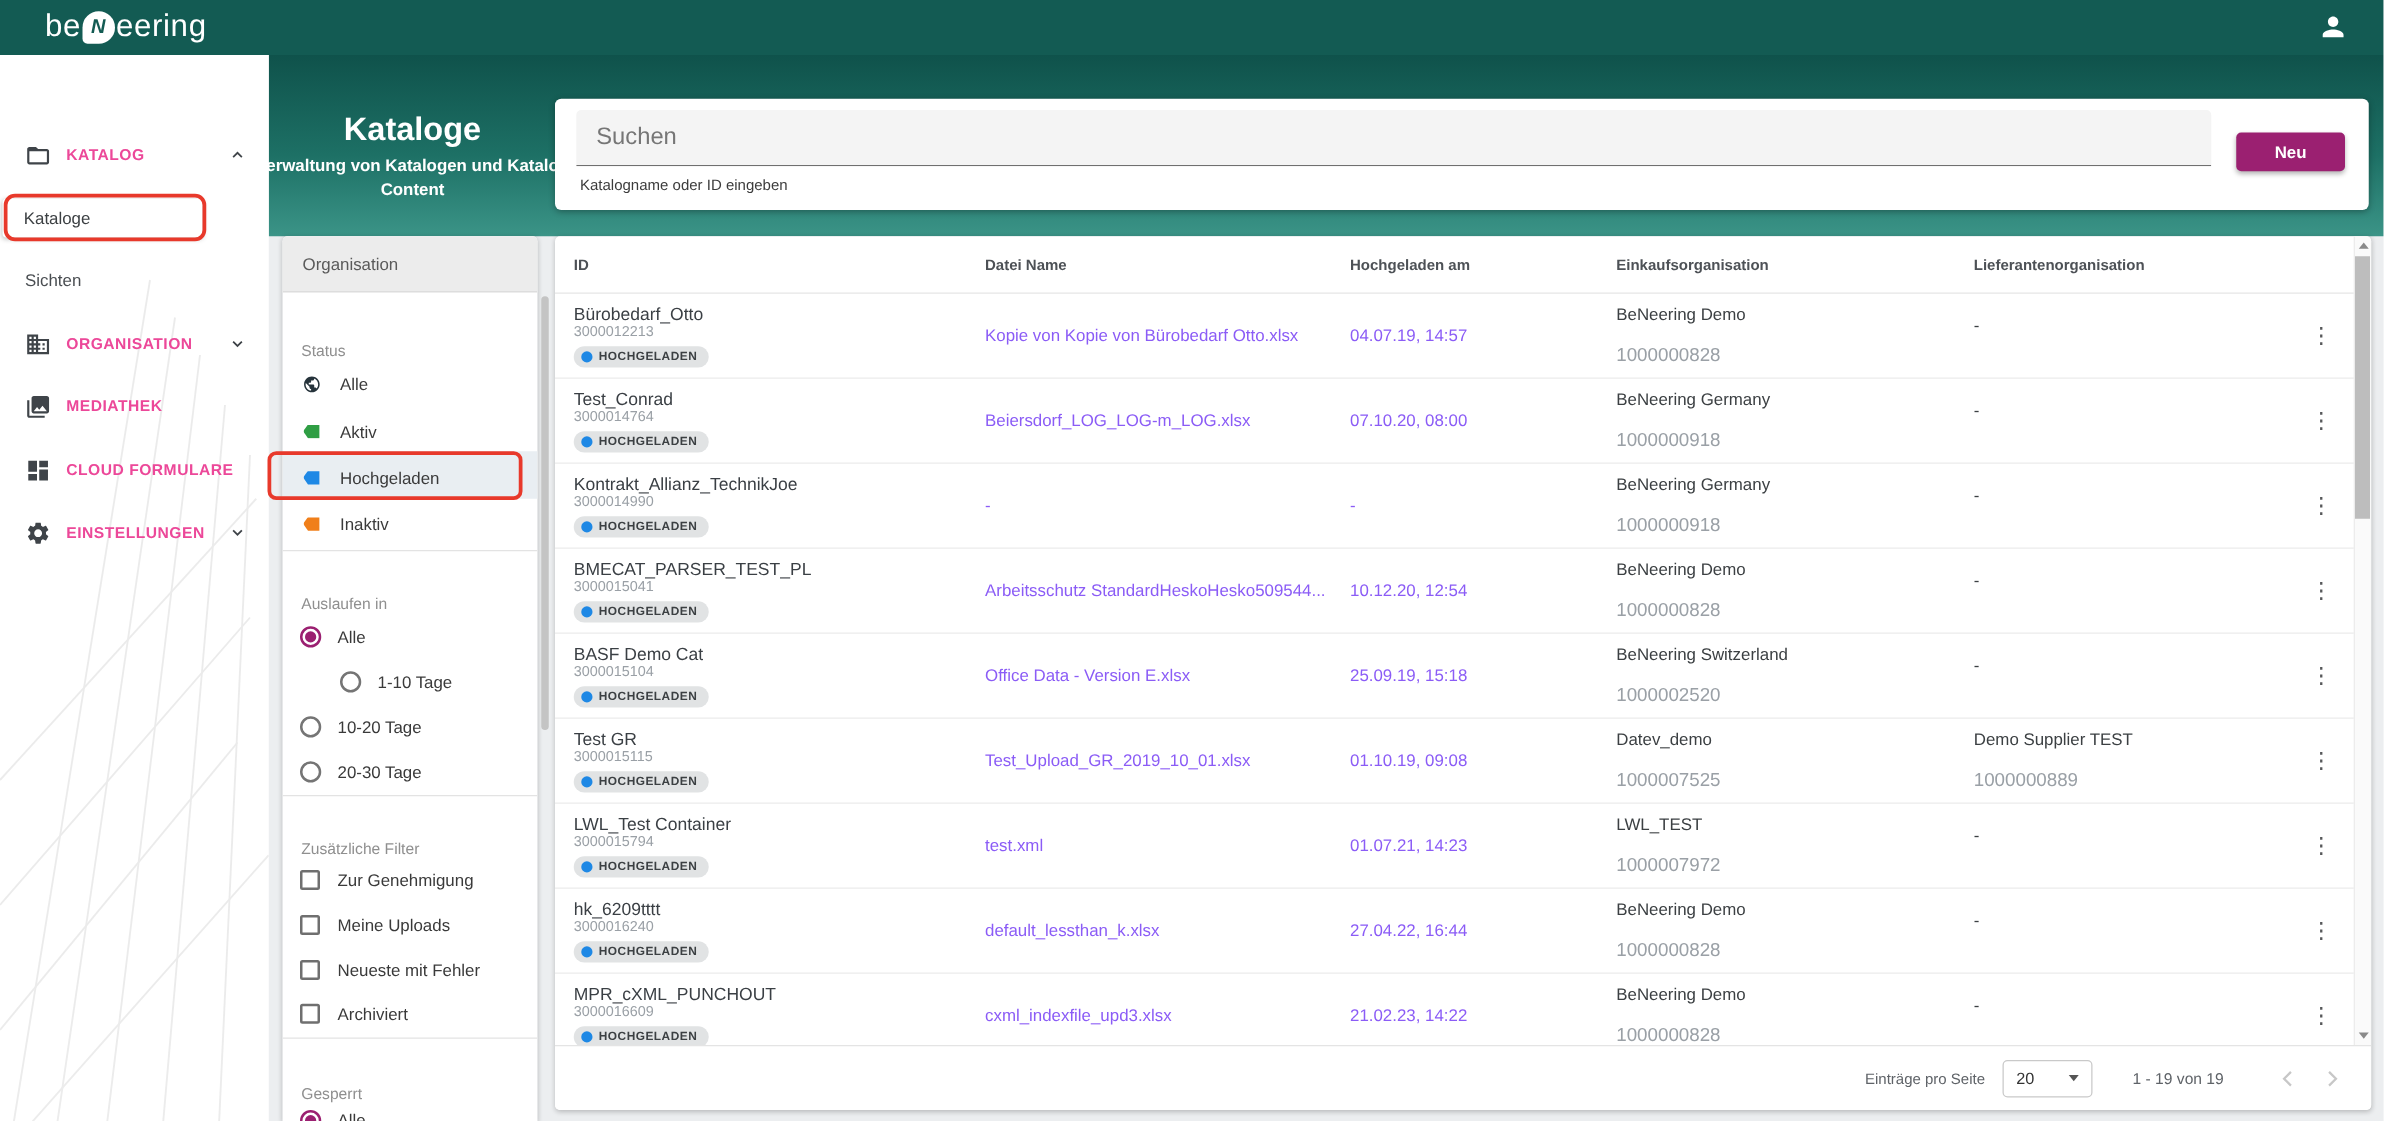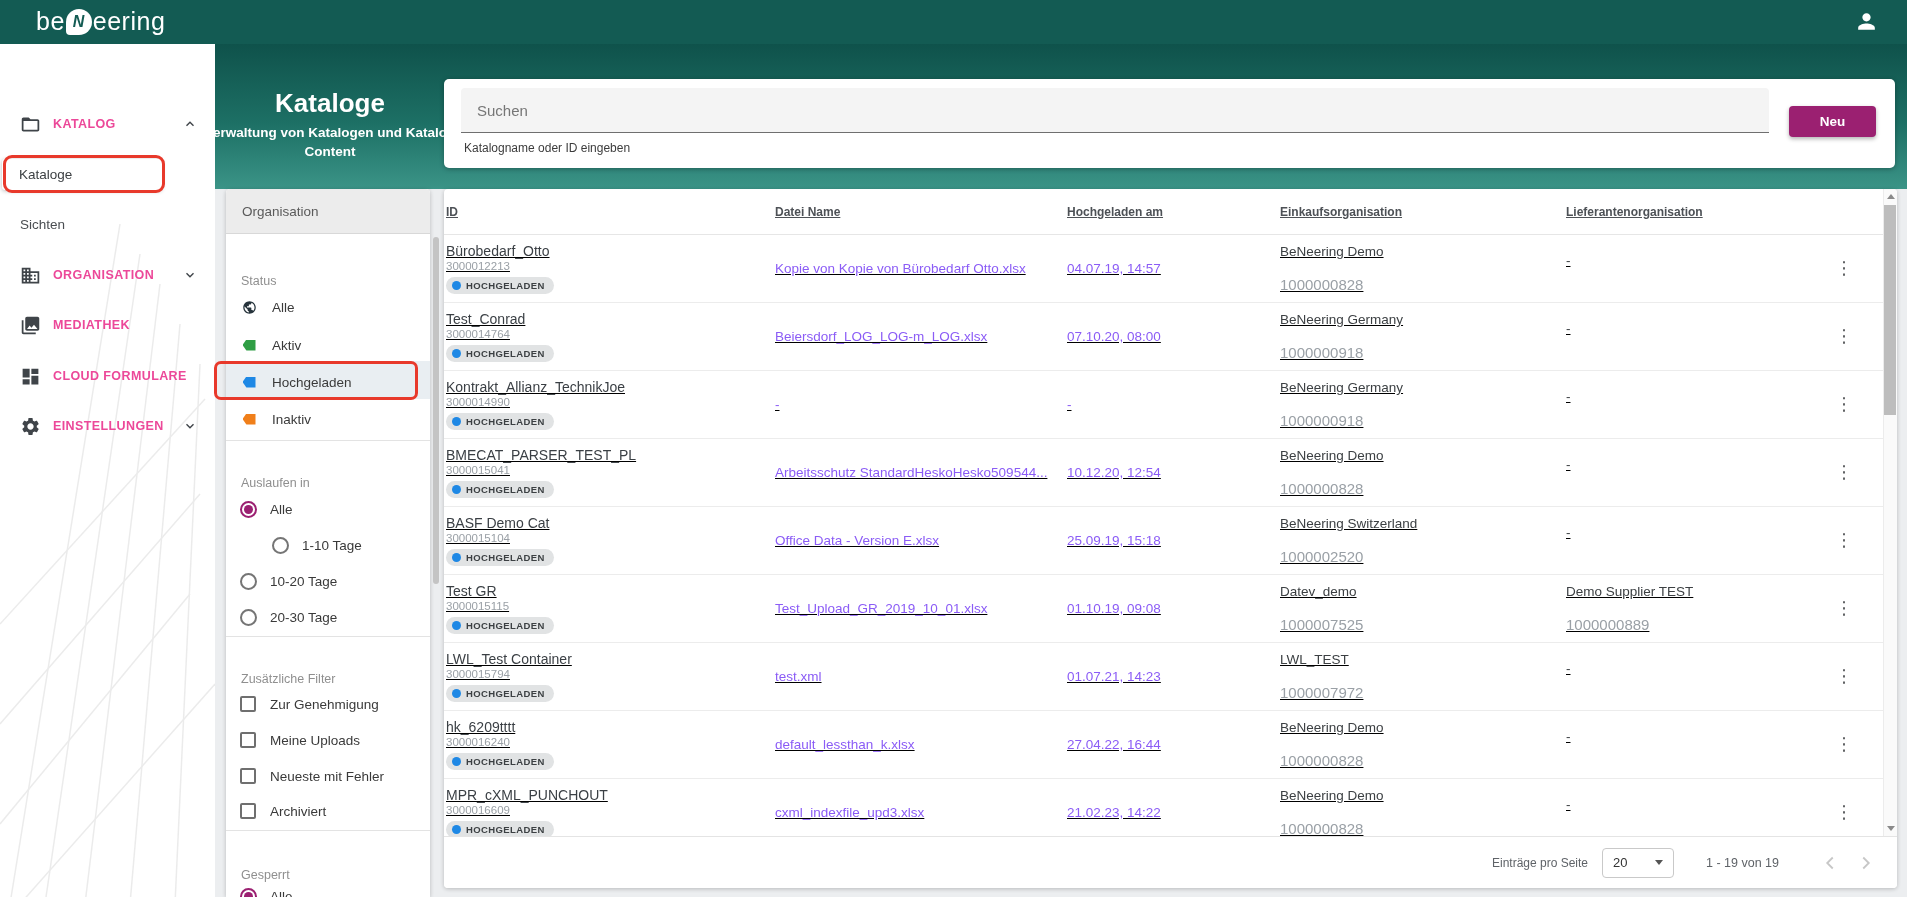--- a/index.html
+++ b/index.html
@@ -29,21 +29,21 @@
 
   
   .band{position:absolute;left:215px;top:44px;width:1692px;height:145px;background:linear-gradient(180deg,#0f524b 0%,#1d7065 55%,#3b9487 100%);}
   .title-wrap{position:absolute;left:198px;top:88px;width:264px;text-align:center;color:#fff;z-index:4;}
   .title-wrap h1{margin:0;font-size:26px;font-weight:bold;}
   .title-wrap .sub{margin-top:5px;font-size:13.5px;font-weight:bold;line-height:1.4;}
 
   
   .search-card{position:absolute;left:444px;top:79px;width:1451px;height:89px;background:#fff;border-radius:5px;box-shadow:0 1px 5px rgba(0,0,0,.3);z-index:4;}
   .search-field{position:absolute;left:17px;top:9px;width:1308px;height:45px;background:#f4f4f4;border-bottom:1px solid #6f6f6f;border-radius:4px 4px 0 0;display:flex;align-items:center;padding-left:16px;box-sizing:border-box;cursor:text;}
-  .search-field .ph{color:#767676;font-size:15px;}
+  .search-field .ph{color:#767676;font-size:19px;}
   .helper{position:absolute;left:20px;top:62px;font-size:12px;color:#3c3c3c;}
   .btn-neu{position:absolute;right:19px;top:27px;width:87px;height:31px;background:#9b2071;color:#fff;border:none;border-radius:4px;font-family:"Liberation Sans",sans-serif;font-size:13.5px;font-weight:bold;box-shadow:0 2px 4px rgba(0,0,0,.3);cursor:pointer;}
 
   
   .filter-card{position:absolute;left:226px;top:189px;width:204px;height:708px;background:#fff;border-radius:4px 4px 0 0;box-shadow:0 1px 4px rgba(0,0,0,.22);z-index:2;overflow:hidden;}
   .org-select{position:absolute;left:0;top:0;width:100%;height:45px;background:#ececec;border-radius:4px 4px 0 0;display:flex;align-items:center;padding-left:16px;box-sizing:border-box;font-size:13.5px;color:#5a5a5a;box-shadow:inset 0 -1px 0 #d8d8d8;cursor:pointer;}
   .f-label{position:absolute;left:15px;font-size:12.5px;color:#8f8f8f;margin-top:22px;}
   .f-item{position:absolute;left:0;width:100%;height:28px;display:flex;align-items:center;padding-left:14px;box-sizing:border-box;cursor:pointer;}
   .f-item .txt{font-size:13.5px;color:#3a3a3a;}
   .f-item .ico-slot{width:18px;display:flex;justify-content:center;margin-right:14px;}
@@ -51,21 +51,21 @@
   .hl-row{position:absolute;left:0;top:172px;width:100%;height:38px;background:#e9eef2;}
   .radio{width:17px;height:17px;border:2px solid #757575;border-radius:50%;box-sizing:border-box;flex:0 0 17px;margin-right:13px;position:relative;}
   .radio.sel{border-color:#9b2071;}
   .radio.sel::after{content:"";position:absolute;inset:2px;background:#9b2071;border-radius:50%;}
   .cbox{width:16px;height:16px;border:2px solid #6f6f6f;border-radius:2px;box-sizing:border-box;flex:0 0 16px;margin-right:14px;}
   .divider{position:absolute;left:0;width:100%;height:1px;background:#e3e3e3;}
   .f-scrollthumb{position:absolute;left:433px;top:237px;width:6px;height:347px;background:#c4c4c4;border-radius:3px;z-index:3;cursor:pointer;}
 
   
   .table-card{position:absolute;left:444px;top:189px;width:1453px;height:699px;background:#fff;border-radius:4px;box-shadow:0 1px 4px rgba(0,0,0,.22);z-index:2;overflow:hidden;}
-  .t-head,.t-row{display:grid;grid-template-columns:329px 292px 213px 286px 265px 1fr;padding-left:2px;align-items:center;text-decoration:underline;}
+  .t-head,.t-row{display:grid;grid-template-columns:329px 292px 213px 286px 265px 1fr;padding-left:15px;align-items:center;}
   .t-head{height:45px;border-bottom:1px solid #e6e6e6;font-size:12px;font-weight:bold;color:#4d5156;}
   .t-row{height:67px;border-bottom:1px solid #ececec;cursor:pointer;}
   .cell-id .r-name{font-size:14px;color:#3a3f44;}
   .cell-id .r-num{font-size:11.5px;color:#9aa0a6;margin-top:1px;}
   .badge{display:inline-flex;align-items:center;background:#e1e3e4;border-radius:10px;height:17px;padding:0 9px 0 6px;margin-top:5px;width:fit-content;}
   .badge .dot{width:9px;height:9px;border-radius:50%;background:#1e88e5;margin-right:5px;}
   .badge .badge-text{font-size:9.5px;font-weight:bold;color:#3c4043;letter-spacing:.4px;}
   .c-file,.c-date{font-size:13.5px;color:#8b5cf6;}
   .c-org .o-name{font-size:13.5px;color:#3c4043;}
   .c-org .o-num{font-size:15px;color:#9aa0a6;margin-top:17px;}

